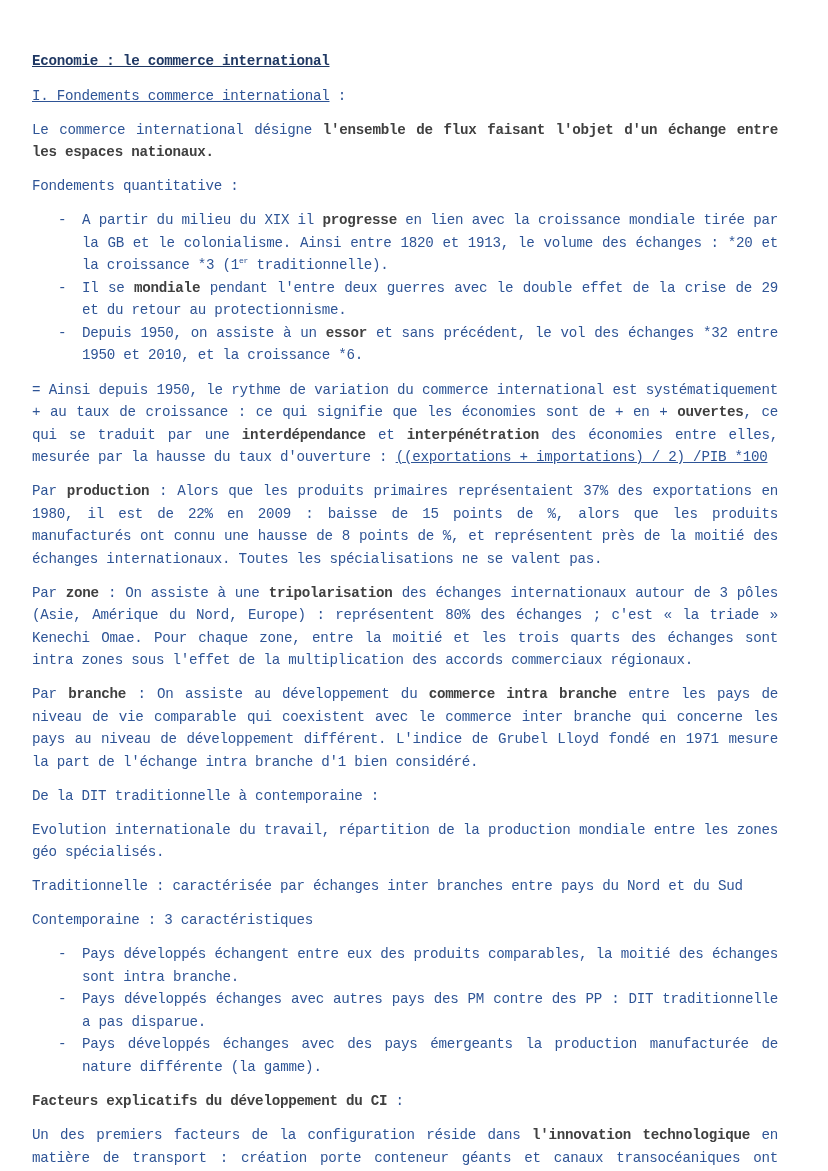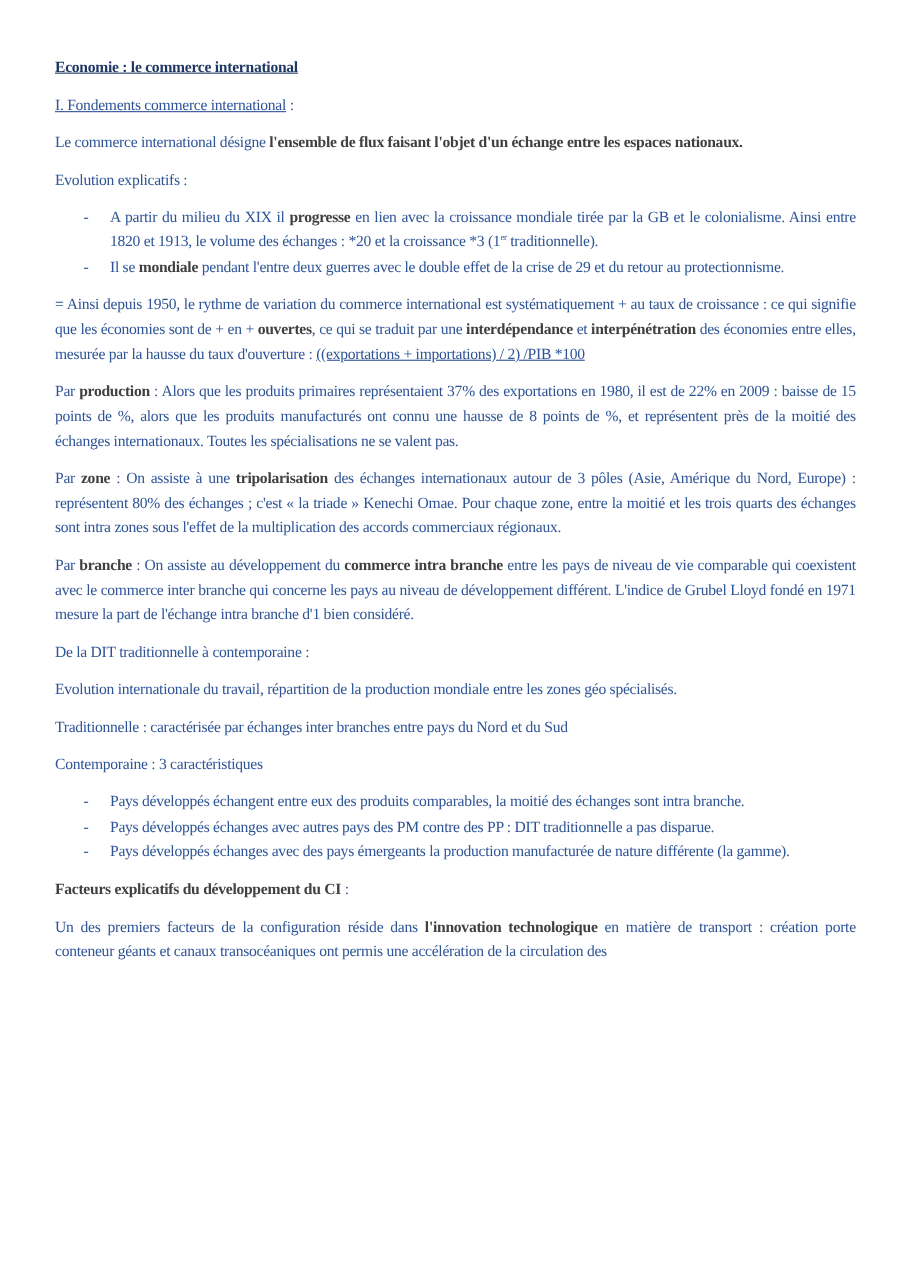--- a/index.html
+++ b/index.html
@@ -1,22 +1,22 @@
 <!DOCTYPE html>
 <html><head>
 <meta charset="utf-8">
 <style>
   html, body { margin: 0; padding: 0; background: #ffffff; }
   body { width: 828px; height: 1171px; overflow: hidden; }
   .page {
     position: relative;
     width: 828px; height: 828px;
     box-sizing: border-box;
-    padding: 50px 50px 0 50px;
-    font-family: Liberation Serif, serif;
+    padding: 50px 50px 0 32px;
+    font-family: Liberation Mono, monospace;
     font-size: 14.2px;
     line-height: 22.5px;
     color: #2e5496;
     letter-spacing: -0.25px;
   }
   p { margin: 0 0 11.5px 0; text-align: justify; }
   b, .strong { color: #404040; font-weight: bold; }
   .title { color: #1f3863; font-weight: bold; text-decoration: underline; margin-bottom: 12px; }
   .u { text-decoration: underline; }
   ul.dash { list-style: none; margin: 0 0 12px 0; padding: 0 0 0 50px; }
@@ -28,25 +28,26 @@
 <body>
 
 <div class="page">
 
   <p class="title">Economie : le commerce international</p>
 
   <p><span class="u">I. Fondements commerce international</span><span> :</span></p>
 
   <p><span>Le commerce international désigne </span><b>l'ensemble de flux faisant l'objet d'un échange entre les espaces nationaux.</b></p>
 
-  <p>Evolution explicatifs :</p>
+  <p>Fondements quantitative :</p>
 
   <ul class="dash">
     <li><span>A partir du milieu du XIX il </span><b>progresse</b><span> en lien avec la croissance mondiale tirée par la GB et le colonialisme. Ainsi entre 1820 et 1913, le volume des échanges : *20 et la croissance *3 (1</span><sup>er</sup><span> traditionnelle).</span></li>
     <li><span>Il se </span><b>mondiale</b><span> pendant l'entre deux guerres avec le double effet de la crise de 29 et du retour au protectionnisme.</span></li>
+    <li><span>Depuis 1950, on assiste à un </span><b>essor</b><span> et sans précédent, le vol des échanges *32 entre 1950 et 2010, et la croissance *6.</span></li>
   </ul>
 
   <p><span>= Ainsi depuis 1950, le rythme de variation du commerce international est systématiquement + au taux de croissance : ce qui signifie que les économies sont de + en + </span><b>ouvertes</b><span>, ce qui se traduit par une </span><b>interdépendance</b><span> et </span><b>interpénétration</b><span> des économies entre elles, mesurée par la hausse du taux d'ouverture : </span><span class="u">((exportations + importations) / 2) /PIB *100</span></p>
 
 
   <p><span>Par </span><b>production</b><span> : Alors que les produits primaires représentaient 37% des exportations en 1980, il est de 22% en 2009 : baisse de 15 points de %, alors que les produits manufacturés ont connu une hausse de 8 points de %, et représentent près de la moitié des échanges internationaux. Toutes les spécialisations ne se valent pas.</span></p>
 
   <p><span>Par </span><b>zone</b><span> : On assiste à une </span><b>tripolarisation</b><span> des échanges internationaux autour de 3 pôles (Asie, Amérique du Nord, Europe) : représentent 80% des échanges ; c'est « la triade » Kenechi Omae. Pour chaque zone, entre la moitié et les trois quarts des échanges sont intra zones sous l'effet de la multiplication des accords commerciaux régionaux.</span></p>
 
   <p><span>Par </span><b>branche</b><span> : On assiste au développement du </span><b>commerce intra branche</b><span> entre les pays de niveau de vie comparable qui coexistent avec le commerce inter branche qui concerne les pays au niveau de développement différent. L'indice de Grubel Lloyd fondé en 1971 mesure la part de l'échange intra branche d'1 bien considéré.</span></p>

